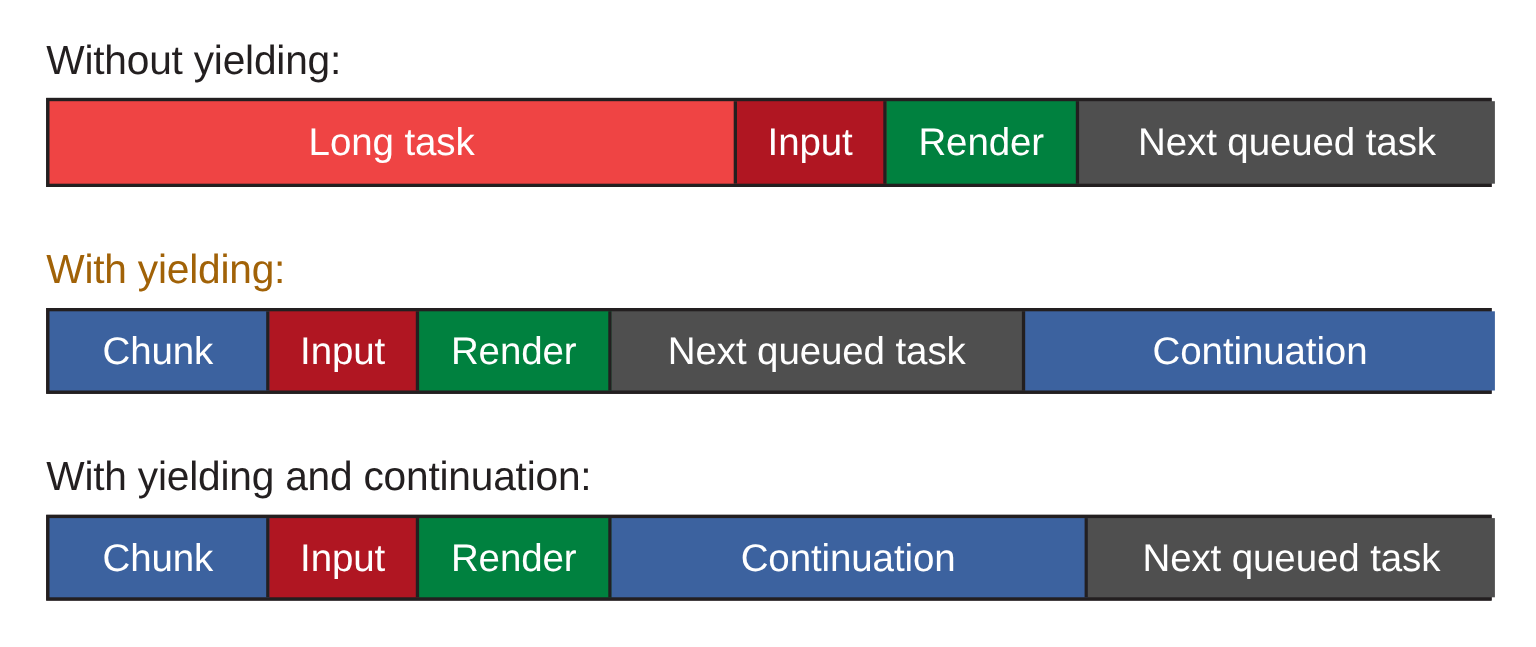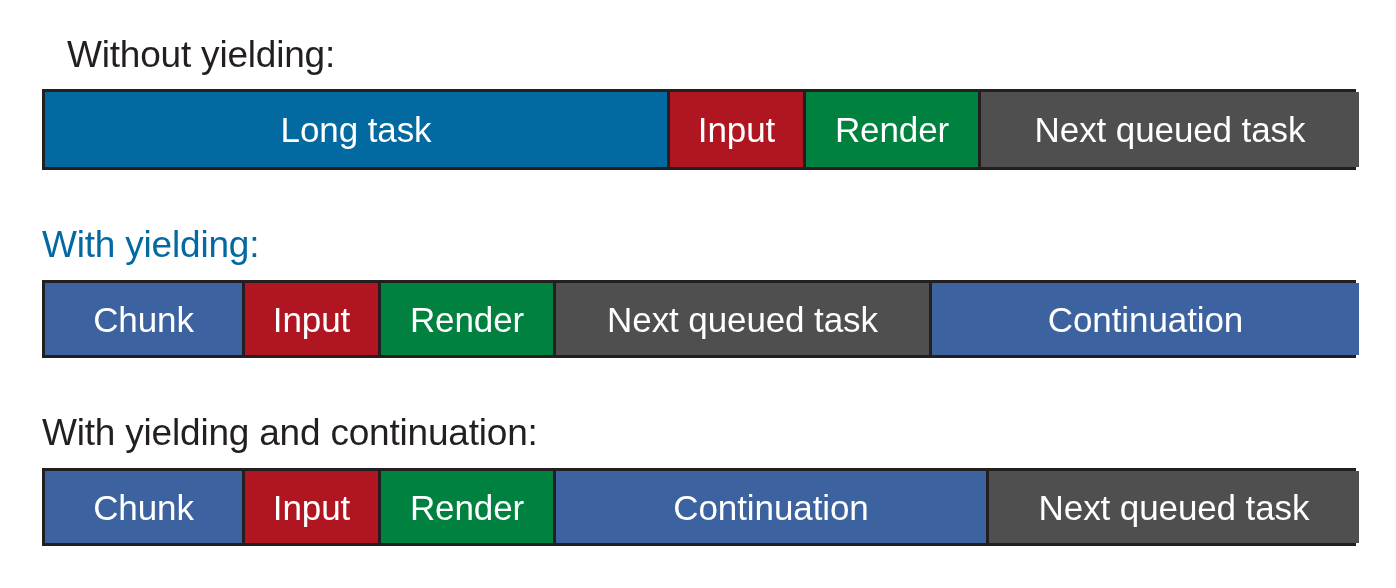--- a/index.html
+++ b/index.html
@@ -80,31 +80,31 @@
   #row-3 { top: 414px; }
   #row-3 .row-label { top: 0px; }
   #row-3 .bar { top: 54px; height: 78px; }
 </style>
 </head>
 <body>
 
 <div class="diagram" style="background: rgb(255, 255, 255);">
 
   <div class="row" id="row-1">
-    <div class="row-label" style="color: rgb(35, 31, 32); margin-left: 25px;">Without yielding:</div>
+    <div class="row-label" style="color: rgb(35, 31, 32);">Without yielding:</div>
     <div class="bar" style="border-color: rgb(35, 31, 32); background: rgb(35, 31, 32);">
-      <div class="seg" style="background: #0369a1; flex: 0 0 625px; width: 625px; color: rgb(255, 255, 255); border-right-color: rgb(35, 31, 32);">Long task</div>
+      <div class="seg" style="background: #ef4444; flex: 0 0 625px; width: 625px; color: rgb(255, 255, 255); border-right-color: rgb(35, 31, 32);">Long task</div>
       <div class="seg" style="background: rgb(176, 22, 34); flex: 0 0 136px; width: 136px; color: rgb(255, 255, 255); border-right-color: rgb(35, 31, 32);">Input</div>
       <div class="seg" style="background: rgb(0, 129, 63); flex: 0 0 175px; width: 175px; color: rgb(255, 255, 255); border-right-color: rgb(35, 31, 32);">Render</div>
       <div class="seg" style="background: rgb(79, 79, 79); flex: 0 0 378px; width: 378px; color: rgb(255, 255, 255); border-right-color: rgb(35, 31, 32);">Next queued task</div>
     </div>
   </div>
 
   <div class="row" id="row-2">
-    <div class="row-label" style="color: #0369a1;">With yielding:</div>
+    <div class="row-label" style="color: #a16207;">With yielding:</div>
     <div class="bar" style="border-color: rgb(35, 31, 32); background: rgb(35, 31, 32);">
       <div class="seg" style="background: rgb(60, 98, 159); flex: 0 0 200px; width: 200px; color: rgb(255, 255, 255); border-right-color: rgb(35, 31, 32);">Chunk</div>
       <div class="seg" style="background: rgb(176, 22, 34); flex: 0 0 136px; width: 136px; color: rgb(255, 255, 255); border-right-color: rgb(35, 31, 32);">Input</div>
       <div class="seg" style="background: rgb(0, 129, 63); flex: 0 0 175px; width: 175px; color: rgb(255, 255, 255); border-right-color: rgb(35, 31, 32);">Render</div>
       <div class="seg" style="background: rgb(79, 79, 79); flex: 0 0 376px; width: 376px; color: rgb(255, 255, 255); border-right-color: rgb(35, 31, 32);">Next queued task</div>
       <div class="seg" style="background: rgb(60, 98, 159); flex: 0 0 427px; width: 427px; color: rgb(255, 255, 255); border-right-color: rgb(35, 31, 32);">Continuation</div>
     </div>
   </div>
 
   <div class="row" id="row-3">

